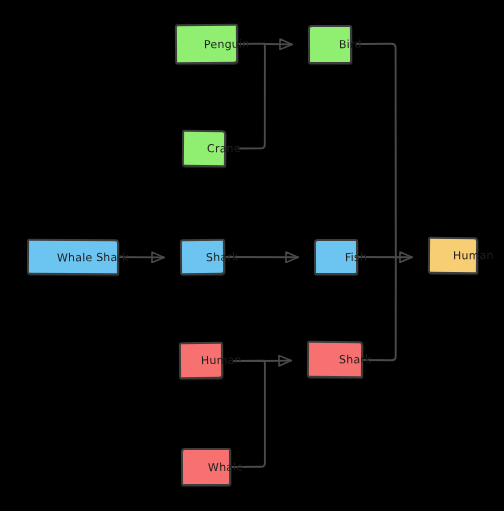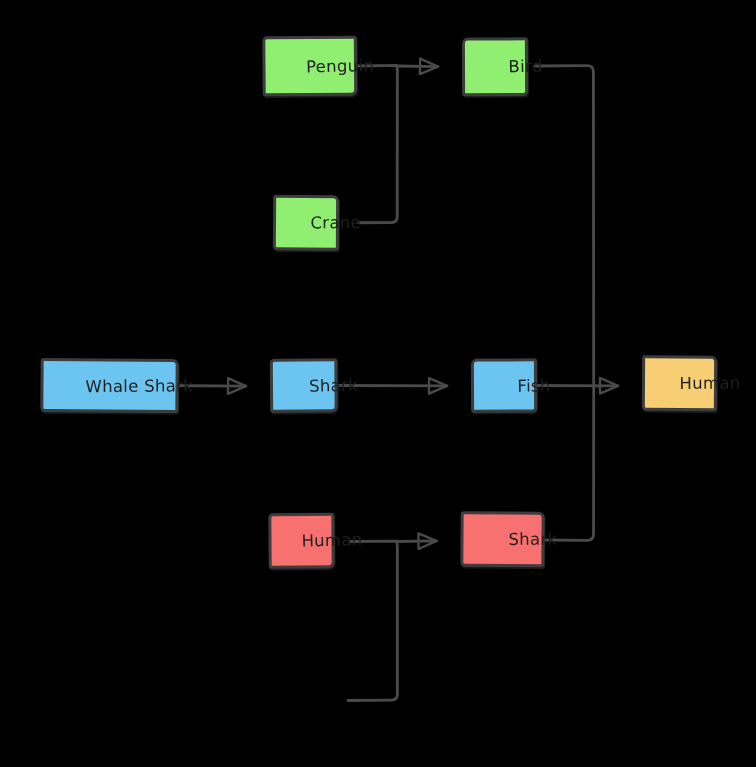--- a/index.html
+++ b/index.html
@@ -111,18 +111,21 @@
   </div>
 
   <div class="node sk2" style="left:428px; top:237px; width:50px; height:37px; background:#F8CE74;">
     <span class="label">Human</span>
   </div>
 
   <div class="node sk1" style="left:179px; top:342px; width:36px; height:37px; background:#F87171;">
     <span class="label">Human</span>
   </div>
 
+  <div class="node sk3" style="left:181px; top:448px; width:50px; height:38px; background:#F87171;">
+    <span class="label">Whale</span>
+  </div>
 
   <div class="node sk2" style="left:307px; top:341px; width:56px; height:37px; background:#F87171;">
     <span class="label">Shark</span>
   </div>
 
 </div>
 
 </body></html>

